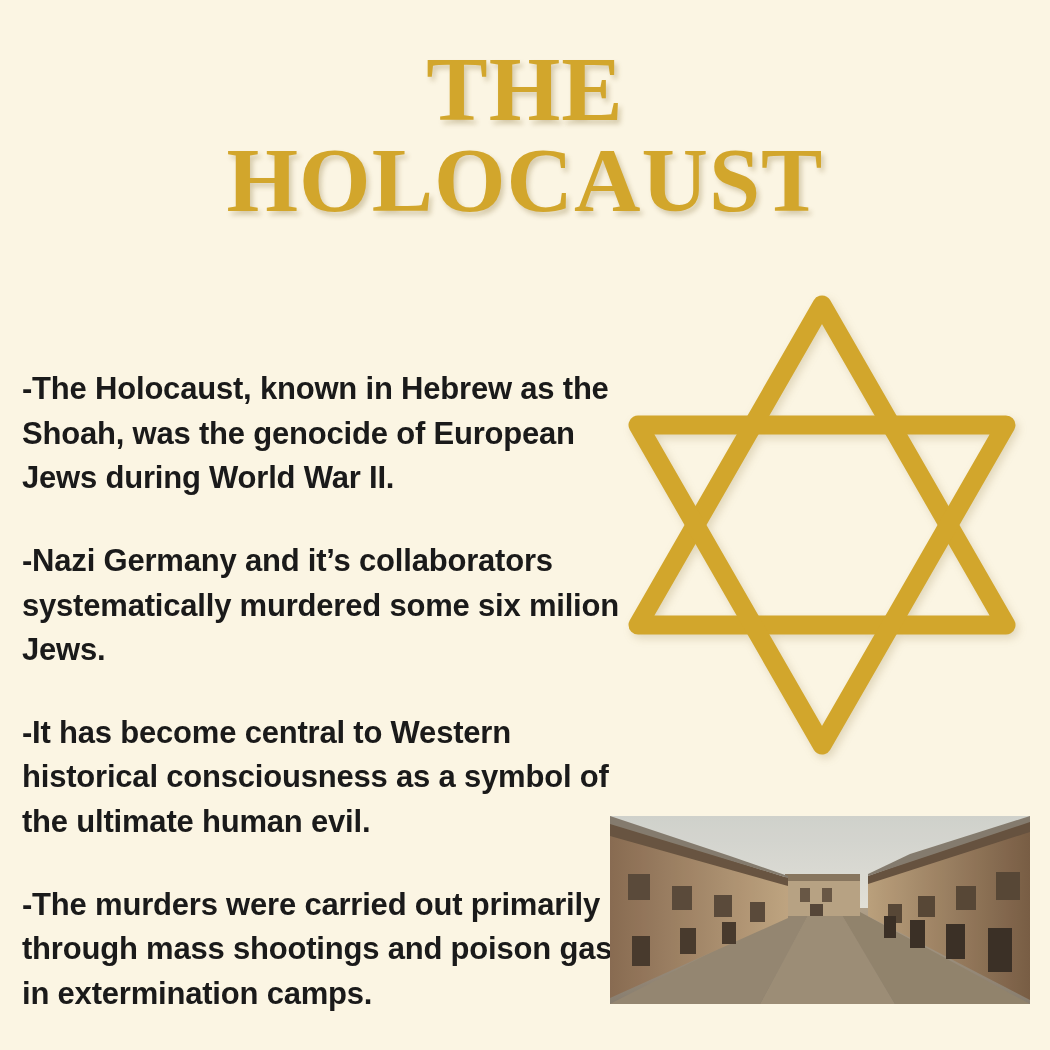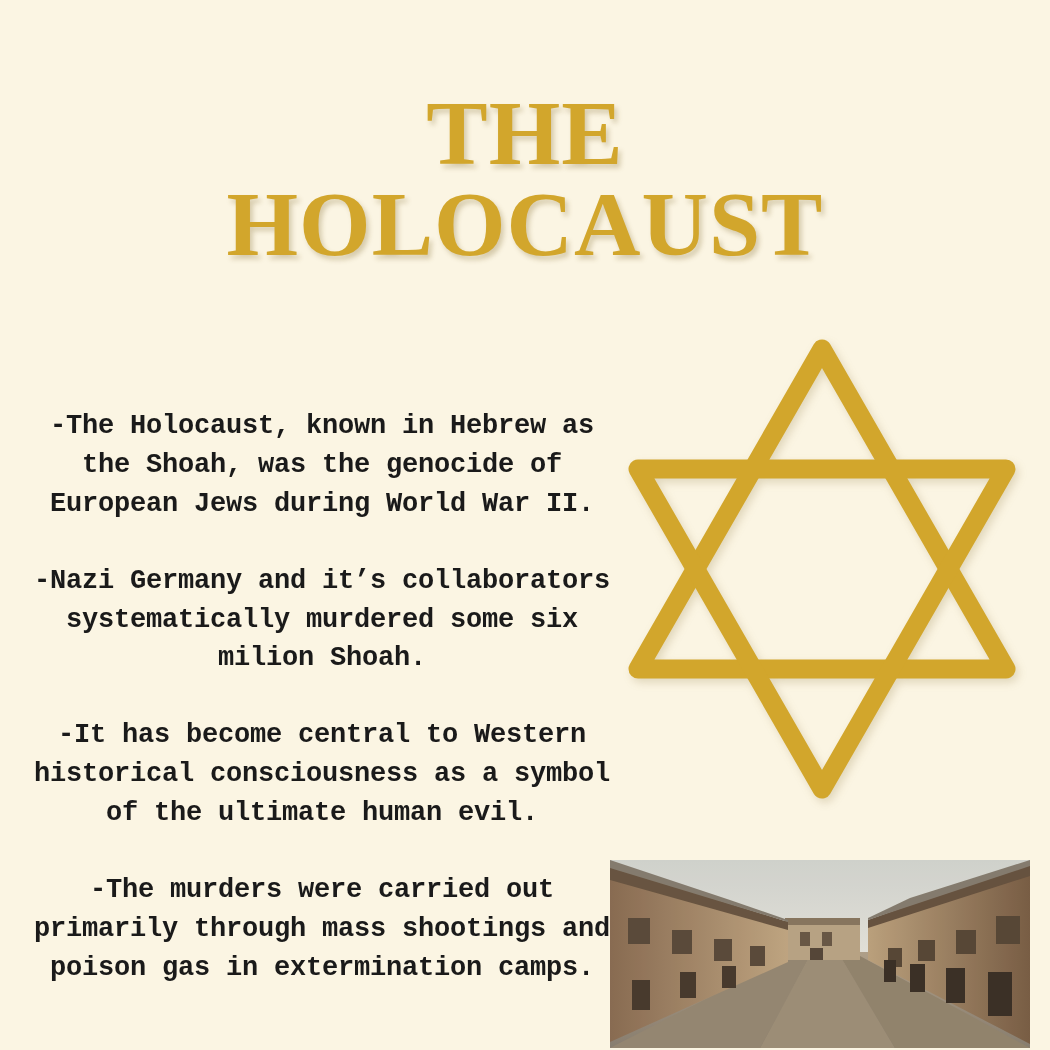--- a/index.html
+++ b/index.html
@@ -13,21 +13,20 @@
     font-family: "Liberation Sans", sans-serif;
     overflow: hidden;
     position: relative;
   }
 
   .poster {
     position: relative;
     width: 1050px;
     height: 997px;
     background: #FBF5E3;
-    margin-top: 44px;
   }
 
   
   .title-block {
     position: absolute;
     top: 46px;
     left: 0;
     width: 1050px;
     text-align: center;
     line-height: 0.95;
@@ -48,28 +47,27 @@
   }
 
   
   .bullets {
     position: absolute;
     left: 22px;
     top: 336px;
     width: 600px;
   }
   .bullet {
-    font-family: Liberation Mono, monospace;
+    font-family: Liberation Sans, sans-serif;
     font-weight: bold;
-    font-size: 27px;
+    font-size: 31px;
     line-height: 1.44;
     color: #1A1A1A;
     margin-bottom: 38px;
     letter-spacing: -0.2px;
-    text-align: center;
   }
   .bullet:last-child { margin-bottom: 0; }
 
   
   .star-wrap {
     position: absolute;
     left: 612px;
     top: 285px;
     width: 420px;
     height: 480px;
@@ -98,21 +96,21 @@
 
 <div class="poster">
 
   <div class="title-block">
     <div class="title-line one">THE</div>
     <div class="title-line two">HOLOCAUST</div>
   </div>
 
   <div class="bullets">
     <p class="bullet">-The Holocaust, known in Hebrew as the Shoah, was the genocide of European Jews during World War II.</p>
-    <p class="bullet">-Nazi Germany and it’s collaborators systematically murdered some six milion Shoah.</p>
+    <p class="bullet">-Nazi Germany and it’s collaborators systematically murdered some six milion Jews.</p>
     <p class="bullet">-It has become central to Western historical consciousness as a symbol of the ultimate human evil.</p>
     <p class="bullet">-The murders were carried out primarily through mass shootings and poison gas in extermination camps.</p>
   </div>
 
   <div class="star-wrap">
     <svg viewBox="0 0 420 480" xmlns="http://www.w3.org/2000/svg" aria-hidden="true">
       <g fill="none" stroke="#D2A62C" stroke-width="19" stroke-linejoin="round" stroke-linecap="round">
         <polygon points="210,20 394,340 26,340"></polygon>
         <polygon points="210,460 26,140 394,140"></polygon>
       </g>

